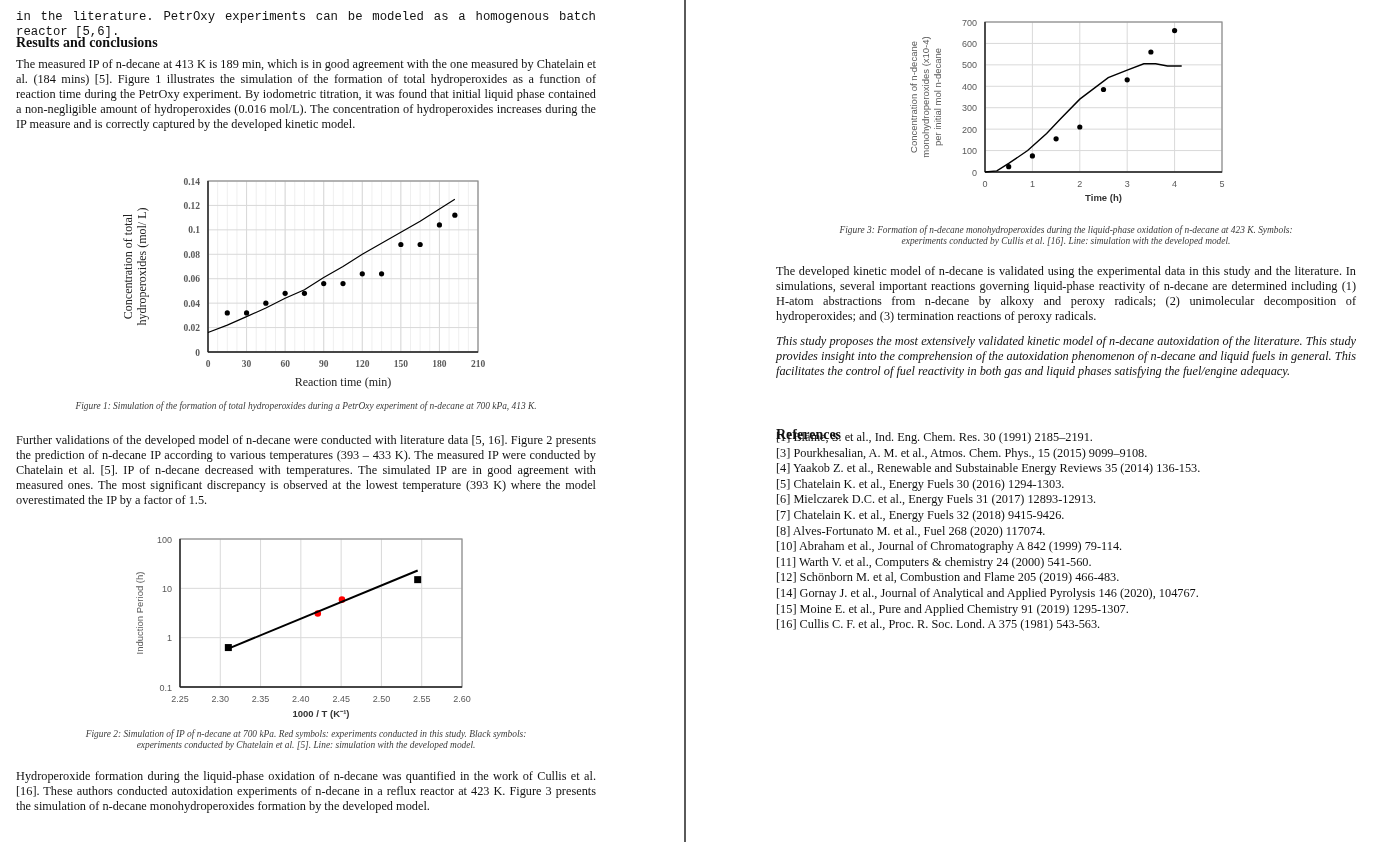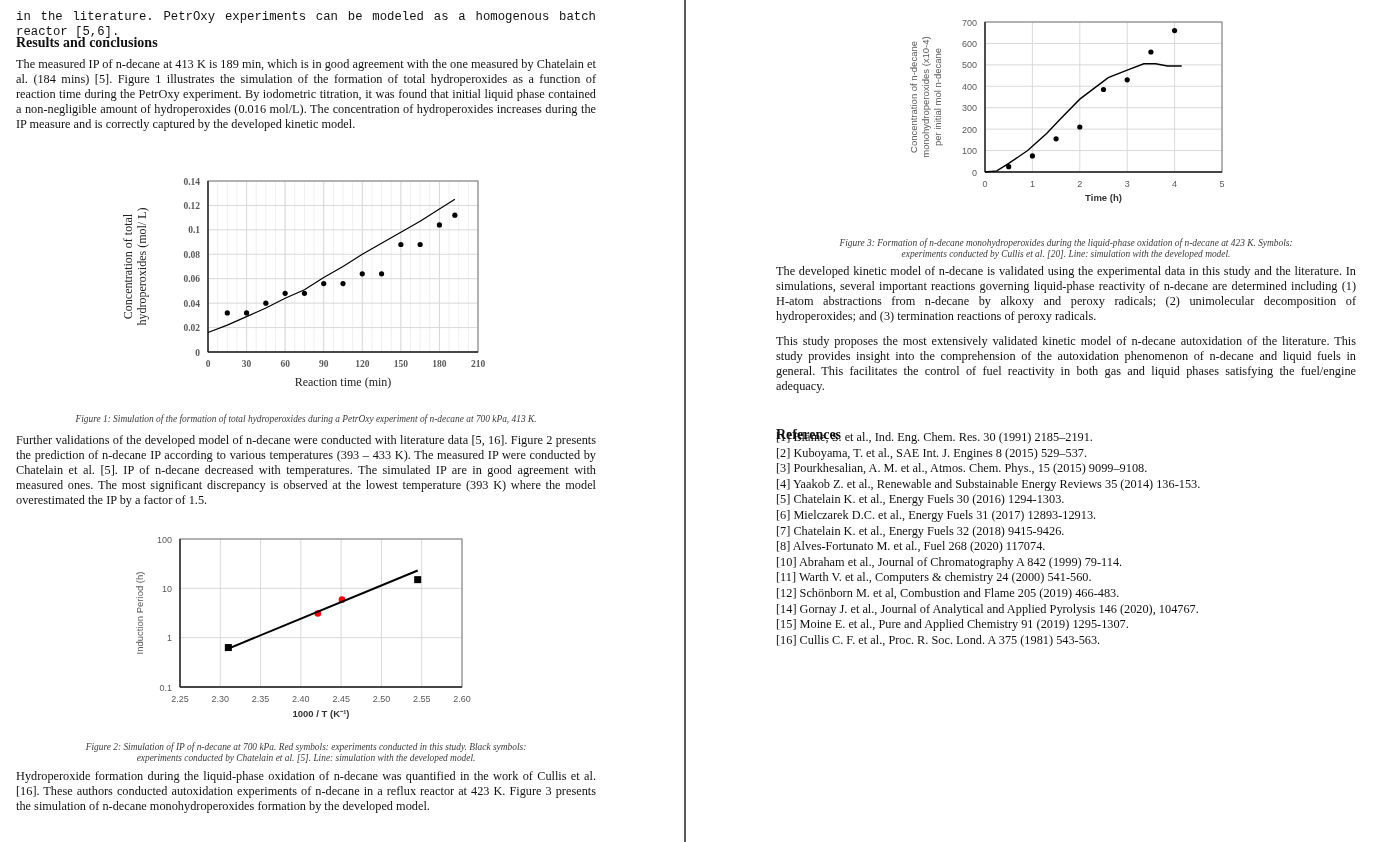--- a/index.html
+++ b/index.html
@@ -3,21 +3,21 @@
 <meta charset="utf-8">
 <style>
   html, body { margin:0; padding:0; background:#ffffff; }
   body { width:1396px; height:842px; position:relative; overflow:hidden; font-family:"Liberation Serif", serif; color:#111; }
   .col { position:absolute; top:0; }
   #left { left:16px; width:580px; }
   #right { left:776px; width:580px; }
   .divider { position:absolute; left:684px; top:0; width:2px; height:842px; background:#5a5a5a; }
   p.txt { margin:0; font-size:12.3px; line-height:15px; text-align:justify; position:absolute; left:0; width:580px; }
   h3.head { margin:0; font-size:14px; font-weight:bold; position:absolute; left:0; }
-  .caption { position:absolute; font-style:italic; font-size:9.4px; color:#3a3a3a; text-align:center; line-height:11px;margin-top:13px; }
+  .caption { position:absolute; font-style:italic; font-size:9.4px; color:#3a3a3a; text-align:center; line-height:11px; }
   .chart { position:absolute; }
   .tick { font-family:"Liberation Sans", sans-serif; font-size:9px; fill:#595959; }
   .tick-serif { font-family:"Liberation Serif", serif; font-size:9.5px; fill:#595959; font-weight:bold; }
   .axlabel-serif { font-family:"Liberation Serif", serif; font-size:12px; fill:#222; }
   .axlabel-sans { font-family:"Liberation Sans", sans-serif; font-size:9.5px; fill:#595959; }
   .axlabel-sans-b { font-family:"Liberation Sans", sans-serif; font-size:9.5px; fill:#333; font-weight:bold; }
   ul.refs { list-style:none; margin:0; padding:0; position:absolute; left:0; width:580px; font-size:12.3px; line-height:15.6px; }
   ul.refs li { margin:0; }
 </style>
 </head>
@@ -203,29 +203,28 @@
       <circle cx="150.1" cy="128.78571428571428" r="2.6" fill="#000000"></circle>
       <circle cx="173.8" cy="117" r="2.6" fill="#000000"></circle>
       <circle cx="197.5" cy="79.5" r="2.6" fill="#000000"></circle>
       <circle cx="221.2" cy="69.85714285714285" r="2.6" fill="#000000"></circle>
       <circle cx="244.89999999999998" cy="42" r="2.6" fill="#000000"></circle>
       <circle cx="268.6" cy="20.571428571428584" r="2.6" fill="#000000"></circle>
       <polyline points="79,162 90.85,160.92857142857142 102.7,153.42857142857142 121.66,140.57142857142858 140.62,123.42857142857143 154.84,108.42857142857143 173.8,89.14285714285714 188.01999999999998,78.42857142857143 202.24,67.71428571428572 221.2,60.21428571428571 237.79000000000002,53.78571428571429 249.64,53.78571428571429 261.49,55.928571428571416 275.71000000000004,55.928571428571416" fill="none" stroke="#000000" stroke-width="1.4"></polyline>
     </svg>
   <div class="caption" style="left:0; top:225px; width:580px;">
     <div>Figure 3: Formation of n-decane monohydroperoxides during the liquid-phase oxidation of n-decane at 423 K. Symbols:</div>
-    <div>experiments conducted by Cullis et al. [20]. Line: simulation with the developed model.</div>
+    <div>experiments conducted by Cullis et al. [16]. Line: simulation with the developed model.</div>
   </div>
 
   <p class="txt" style="top:264px;">The developed kinetic model of n-decane is validated using the experimental data in this study and the literature. In simulations, several important reactions governing liquid-phase reactivity of n-decane are determined including (1) H-atom abstractions from n-decane by alkoxy and peroxy radicals; (2) unimolecular decomposition of hydroperoxides; and (3) termination reactions of peroxy radicals.</p>
-  <p class="txt" style="top:334px;">This study proposes the most extensively validated kinetic model of n-decane autoxidation of the literature. This study provides insight into the comprehension of the autoxidation phenomenon of n-decane and liquid fuels in general. This facilitates the control of fuel reactivity in both gas and liquid phases satisfying the fuel/engine adequacy.</p>
+  <p class="txt" style="top:334px;font-style:italic;">This study proposes the most extensively validated kinetic model of n-decane autoxidation of the literature. This study provides insight into the comprehension of the autoxidation phenomenon of n-decane and liquid fuels in general. This facilitates the control of fuel reactivity in both gas and liquid phases satisfying the fuel/engine adequacy.</p>
   <h3 class="head" style="top:407px;margin-top:20px;">References</h3>
   <ul class="refs" id="refs" style="top:430px;">
       <li>[1] Blaine, S. et al., Ind. Eng. Chem. Res. 30 (1991) 2185–2191.</li>
-      <li>[2] Kuboyama, T. et al., SAE Int. J. Engines 8 (2015) 529–537.</li>
       <li>[3] Pourkhesalian, A. M. et al., Atmos. Chem. Phys., 15 (2015) 9099–9108.</li>
       <li>[4] Yaakob Z. et al., Renewable and Substainable Energy Reviews 35 (2014) 136-153.</li>
       <li>[5] Chatelain K. et al., Energy Fuels 30 (2016) 1294-1303.</li>
       <li>[6] Mielczarek D.C. et al., Energy Fuels 31 (2017) 12893-12913.</li>
       <li>[7] Chatelain K. et al., Energy Fuels 32 (2018) 9415-9426.</li>
       <li>[8] Alves-Fortunato M. et al., Fuel 268 (2020) 117074.</li>
       <li>[10] Abraham et al., Journal of Chromatography A 842 (1999) 79-114.</li>
       <li>[11] Warth V. et al., Computers &amp; chemistry 24 (2000) 541-560.</li>
       <li>[12] Schönborn M. et al, Combustion and Flame 205 (2019) 466-483.</li>
       <li>[14] Gornay J. et al., Journal of Analytical and Applied Pyrolysis 146 (2020), 104767.</li>

